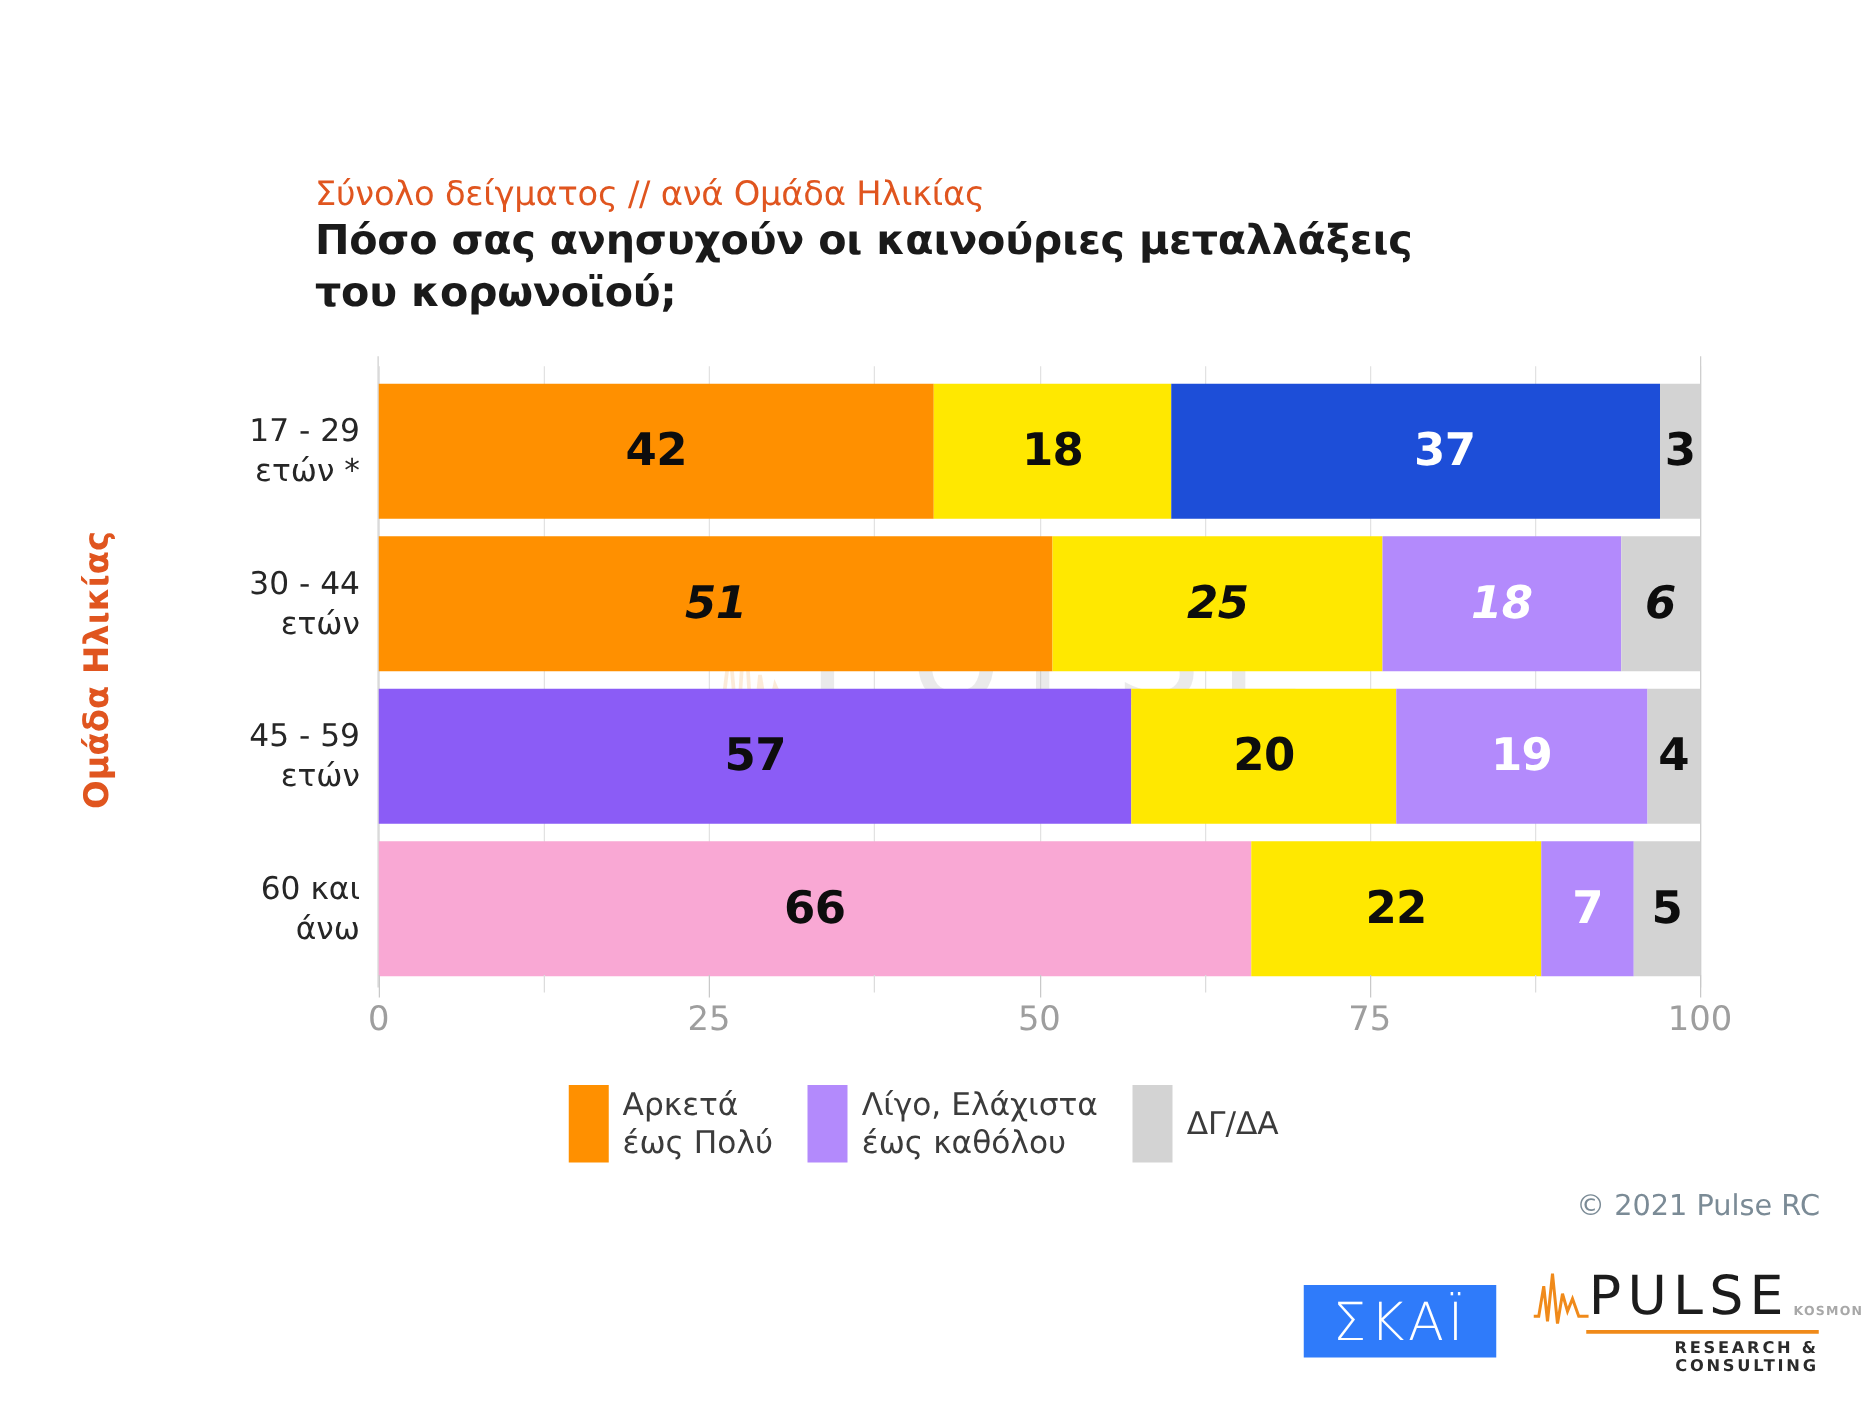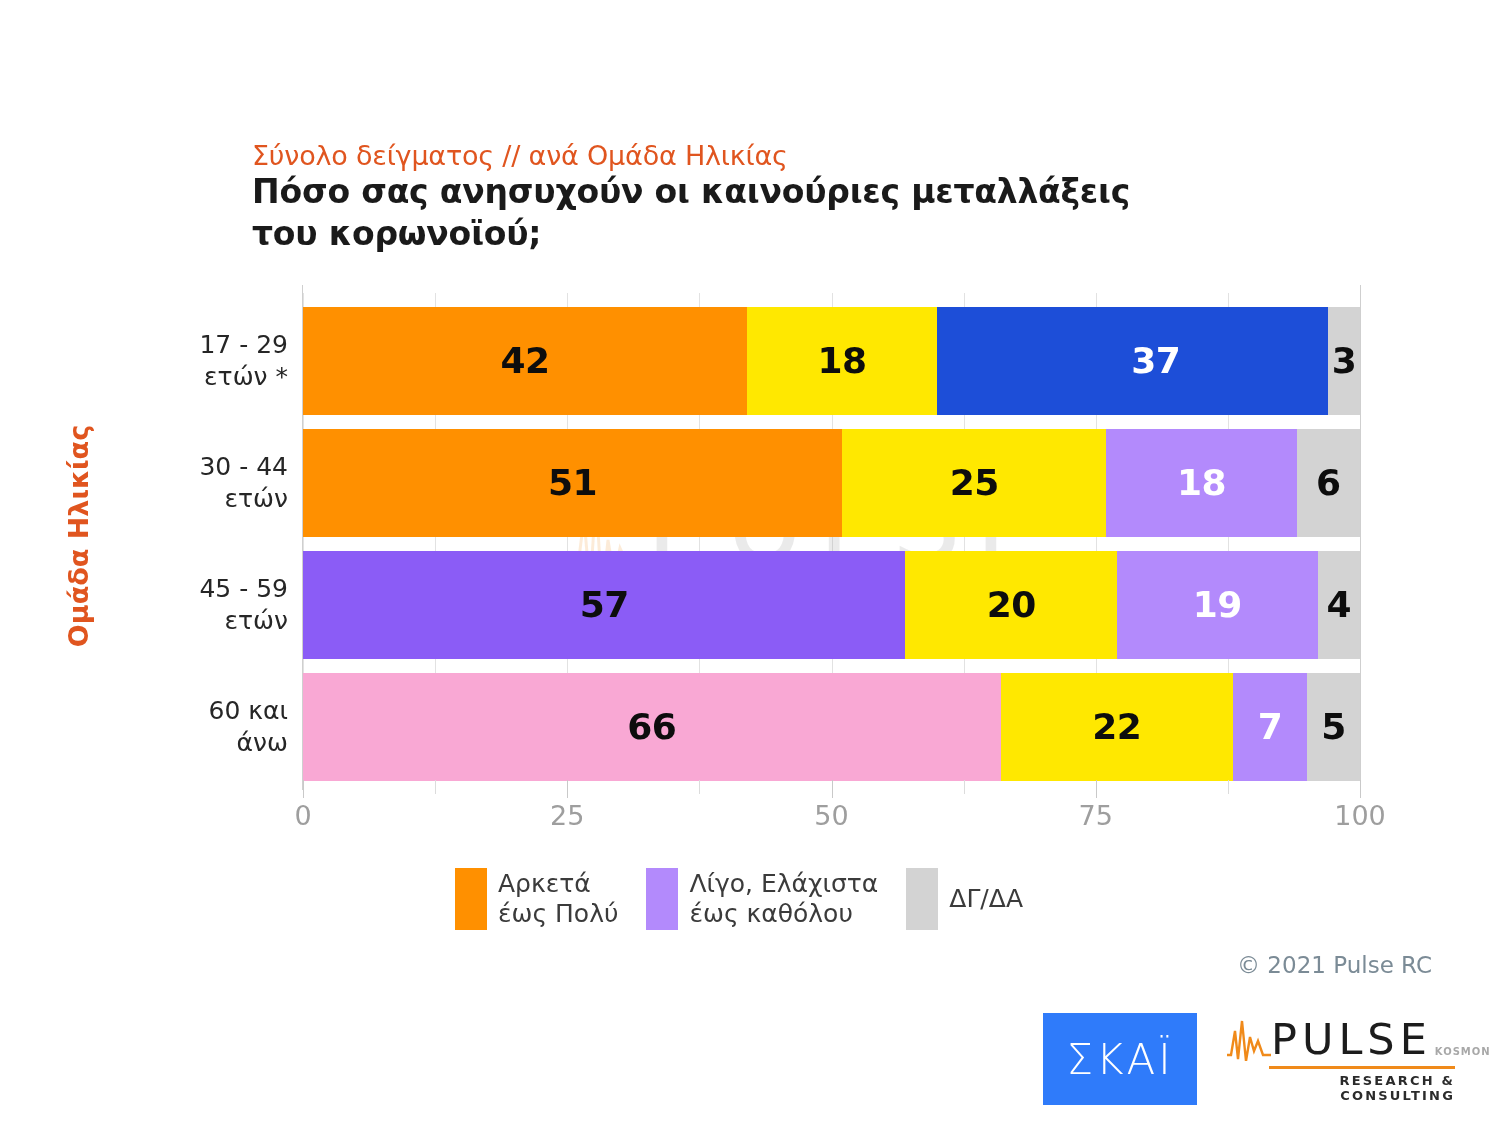--- a/index.html
+++ b/index.html
@@ -188,36 +188,36 @@
     margin-left: 11px;
     font-size: 25px;
     color: #3b3b3b;
     line-height: 1.22;
     white-space: pre-line;
   }
 
   
   #copyright {
     position: absolute;
-    right: 68px;
+    right: 44px;
     top: 952px;
     font-size: 23px;
     color: #7b8b96;
     white-space: nowrap;
   }
   #logos {
     position: absolute;
     right: 45px;
     top: 1013px;
     display: flex;
     align-items: center;
   }
   #skai-logo {
     width: 154px;
-    height: 92px;
+    height: 58px;
     background: #2f7bfa;
     display: flex;
     align-items: center;
     justify-content: center;
     margin-right: 28px;
   }
   #skai-logo-text {
     color: #ffffff;
     font-size: 42px;
     font-weight: 300;
@@ -308,21 +308,21 @@
         <div class="seg" style="width: 190.26px; background: rgb(255, 232, 0);">
           <span class="seg-label lbl-dark">18</span>
         </div>
         <div class="seg" style="width: 391.09px; background: #1d4ed8; padding-left: 46px;">
           <span class="seg-label lbl-light">37</span>
         </div>
         <div class="seg" style="width: 31.71px; background: rgb(211, 211, 211);">
           <span class="seg-label lbl-dark">3</span>
         </div>
       </div>
-      <div class="bar-row" style="top: 136px; height: 108px;">
+      <div class="bar-row" style="top: 136px; height: 108px; font-style: italic;">
         <div class="seg" style="width: 539.07px; background: rgb(255, 144, 0);">
           <span class="seg-label lbl-dark">51</span>
         </div>
         <div class="seg" style="width: 264.25px; background: rgb(255, 232, 0);">
           <span class="seg-label lbl-dark">25</span>
         </div>
         <div class="seg" style="width: 190.26px; background: rgb(179, 138, 252);">
           <span class="seg-label lbl-light">18</span>
         </div>
         <div class="seg" style="width: 63.42px; background: rgb(211, 211, 211);">

